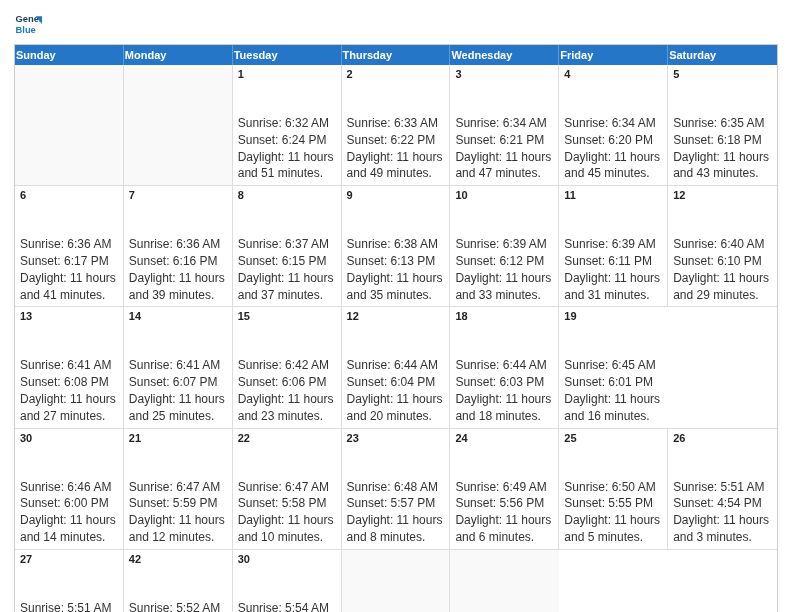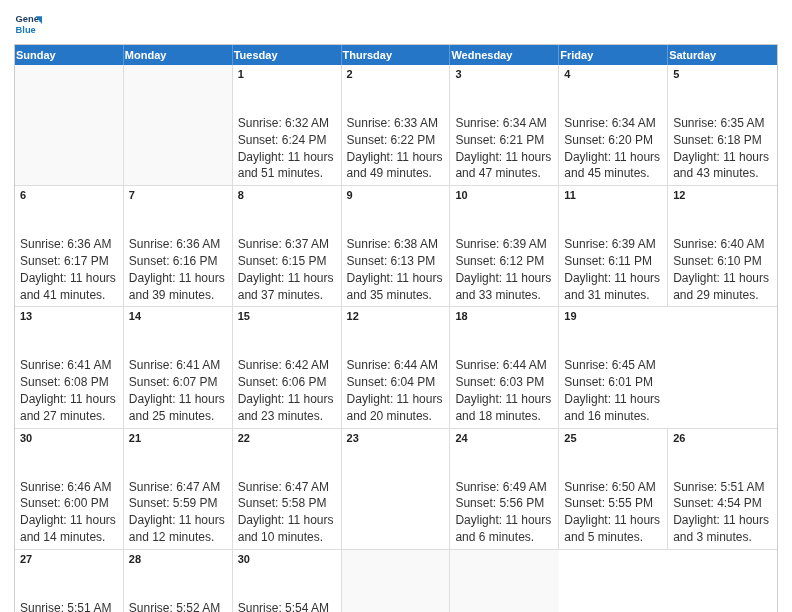--- a/index.html
+++ b/index.html
@@ -219,41 +219,42 @@
           <div class="cal-cell">
             <div class="day-num">21</div>
             <div class="day-info">Sunrise: 6:47 AM<br>Sunset: 5:59 PM<br>Daylight: 11 hours and 12 minutes.</div>
           </div>
           <div class="cal-cell">
             <div class="day-num">22</div>
             <div class="day-info">Sunrise: 6:47 AM<br>Sunset: 5:58 PM<br>Daylight: 11 hours and 10 minutes.</div>
           </div>
           <div class="cal-cell">
             <div class="day-num">23</div>
+            <div class="day-info">Sunrise: 6:48 AM<br>Sunset: 5:57 PM<br>Daylight: 11 hours and 8 minutes.</div>
           </div>
           <div class="cal-cell">
             <div class="day-num">24</div>
             <div class="day-info">Sunrise: 6:49 AM<br>Sunset: 5:56 PM<br>Daylight: 11 hours and 6 minutes.</div>
           </div>
           <div class="cal-cell">
             <div class="day-num">25</div>
             <div class="day-info">Sunrise: 6:50 AM<br>Sunset: 5:55 PM<br>Daylight: 11 hours and 5 minutes.</div>
           </div>
           <div class="cal-cell">
             <div class="day-num">26</div>
             <div class="day-info">Sunrise: 5:51 AM<br>Sunset: 4:54 PM<br>Daylight: 11 hours and 3 minutes.</div>
           </div>
         </div>
         <div class="cal-row">
           <div class="cal-cell">
             <div class="day-num">27</div>
             <div class="day-info">Sunrise: 5:51 AM<br>Sunset: 4:53 PM<br>Daylight: 11 hours and 1 minute.</div>
           </div>
           <div class="cal-cell">
-            <div class="day-num">28</div>
+            <div class="day-num">42</div>
             <div class="day-info">Sunrise: 5:52 AM<br>Sunset: 4:52 PM<br>Daylight: 10 hours and 59 minutes.</div>
           </div>
           <div class="cal-cell">
             <div class="day-num">30</div>
             <div class="day-info">Sunrise: 5:54 AM<br>Sunset: 4:50 PM<br>Daylight: 10 hours and 56 minutes.</div>
           </div>
           <div class="cal-cell empty"></div>
           <div class="cal-cell empty"></div>
         </div>
       </div>

